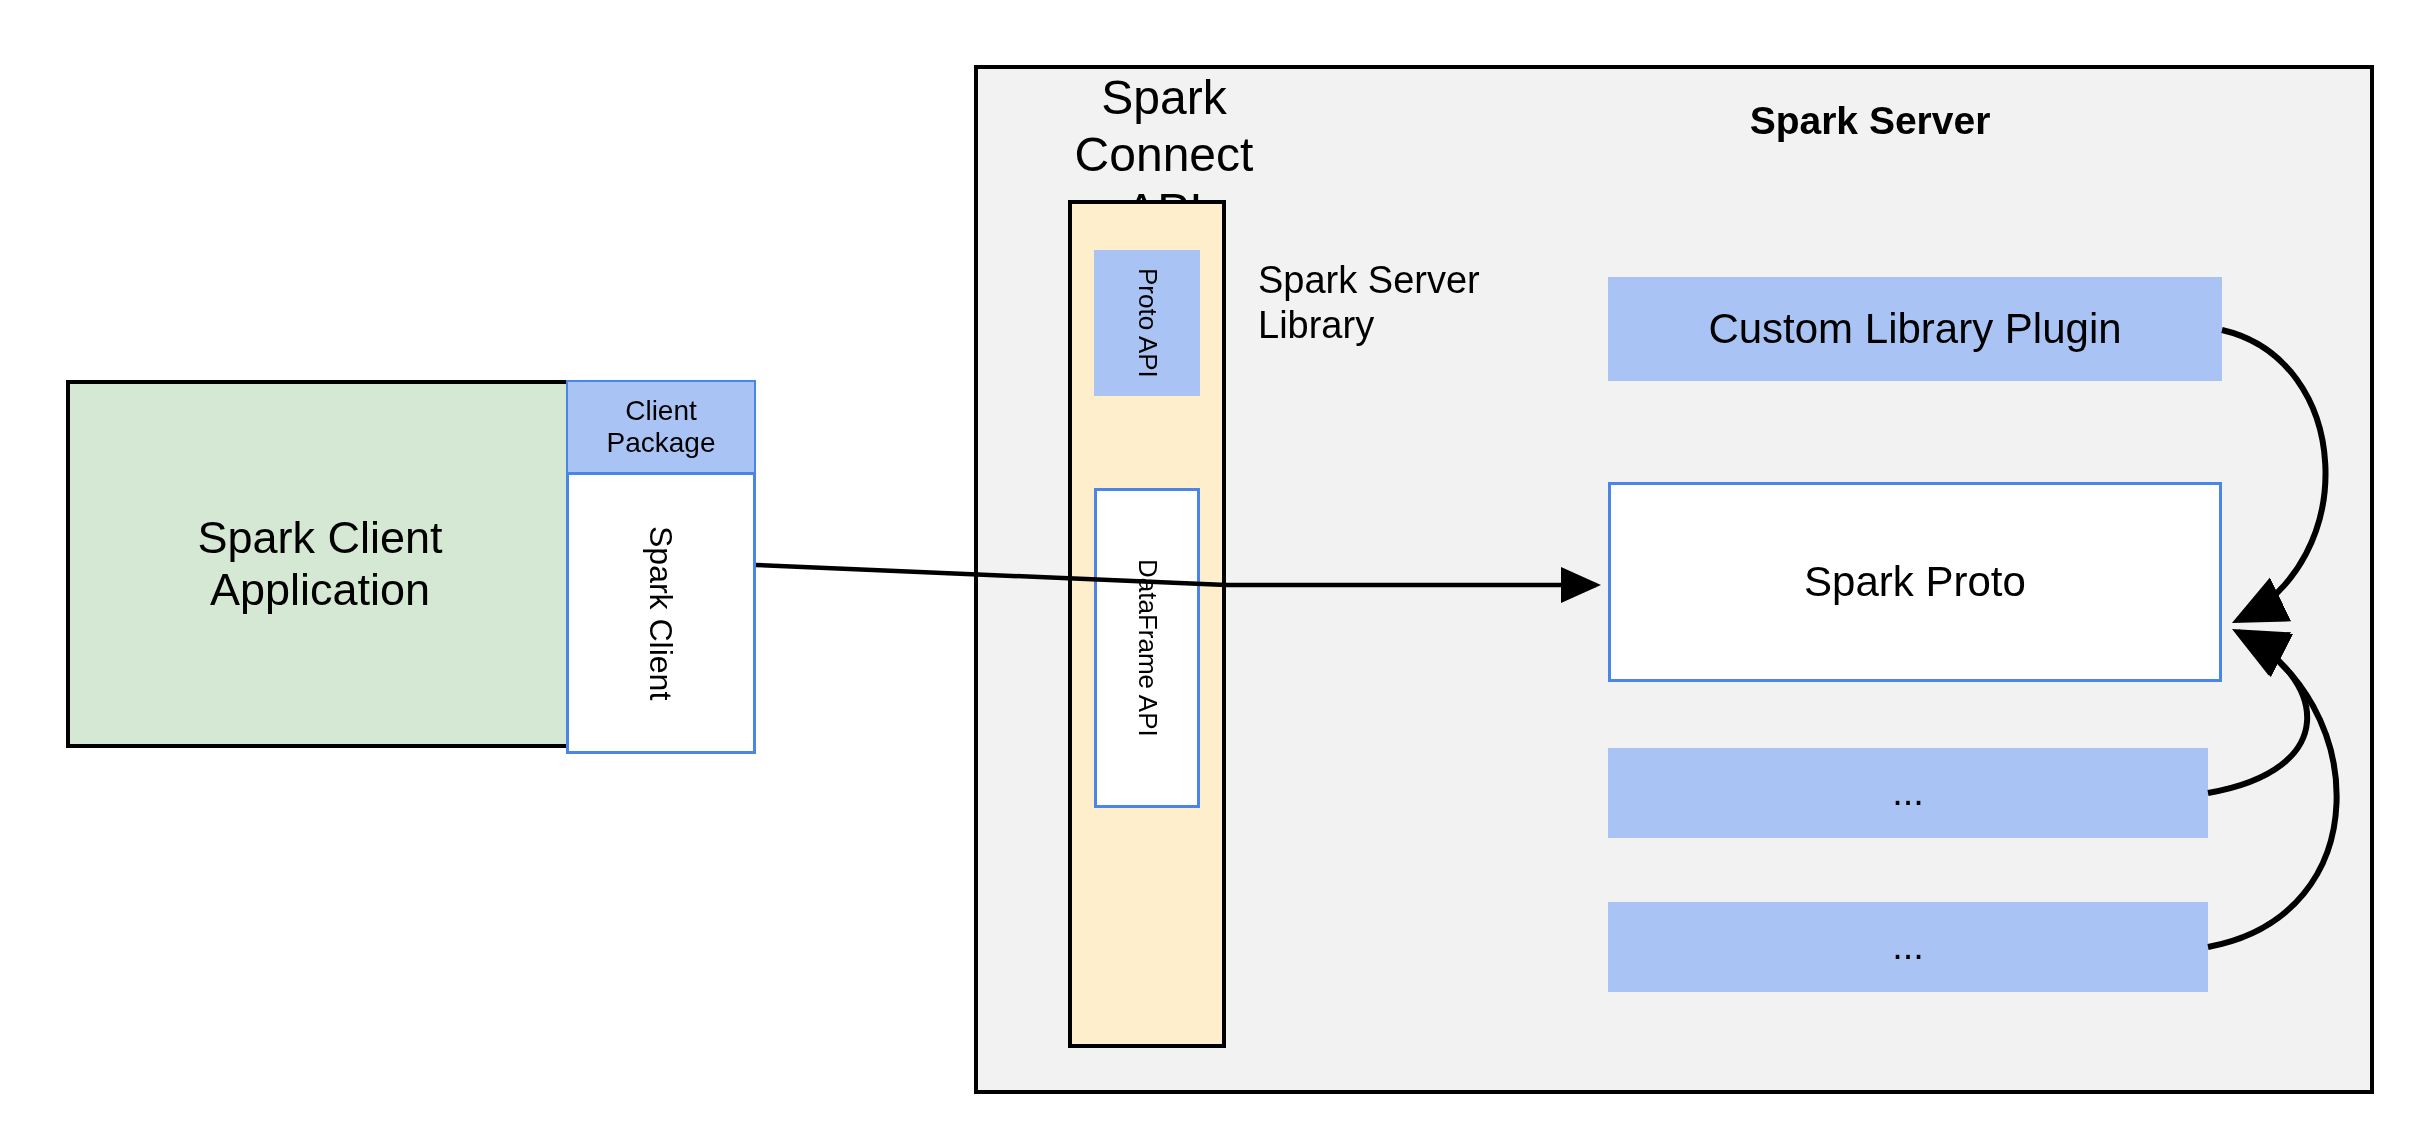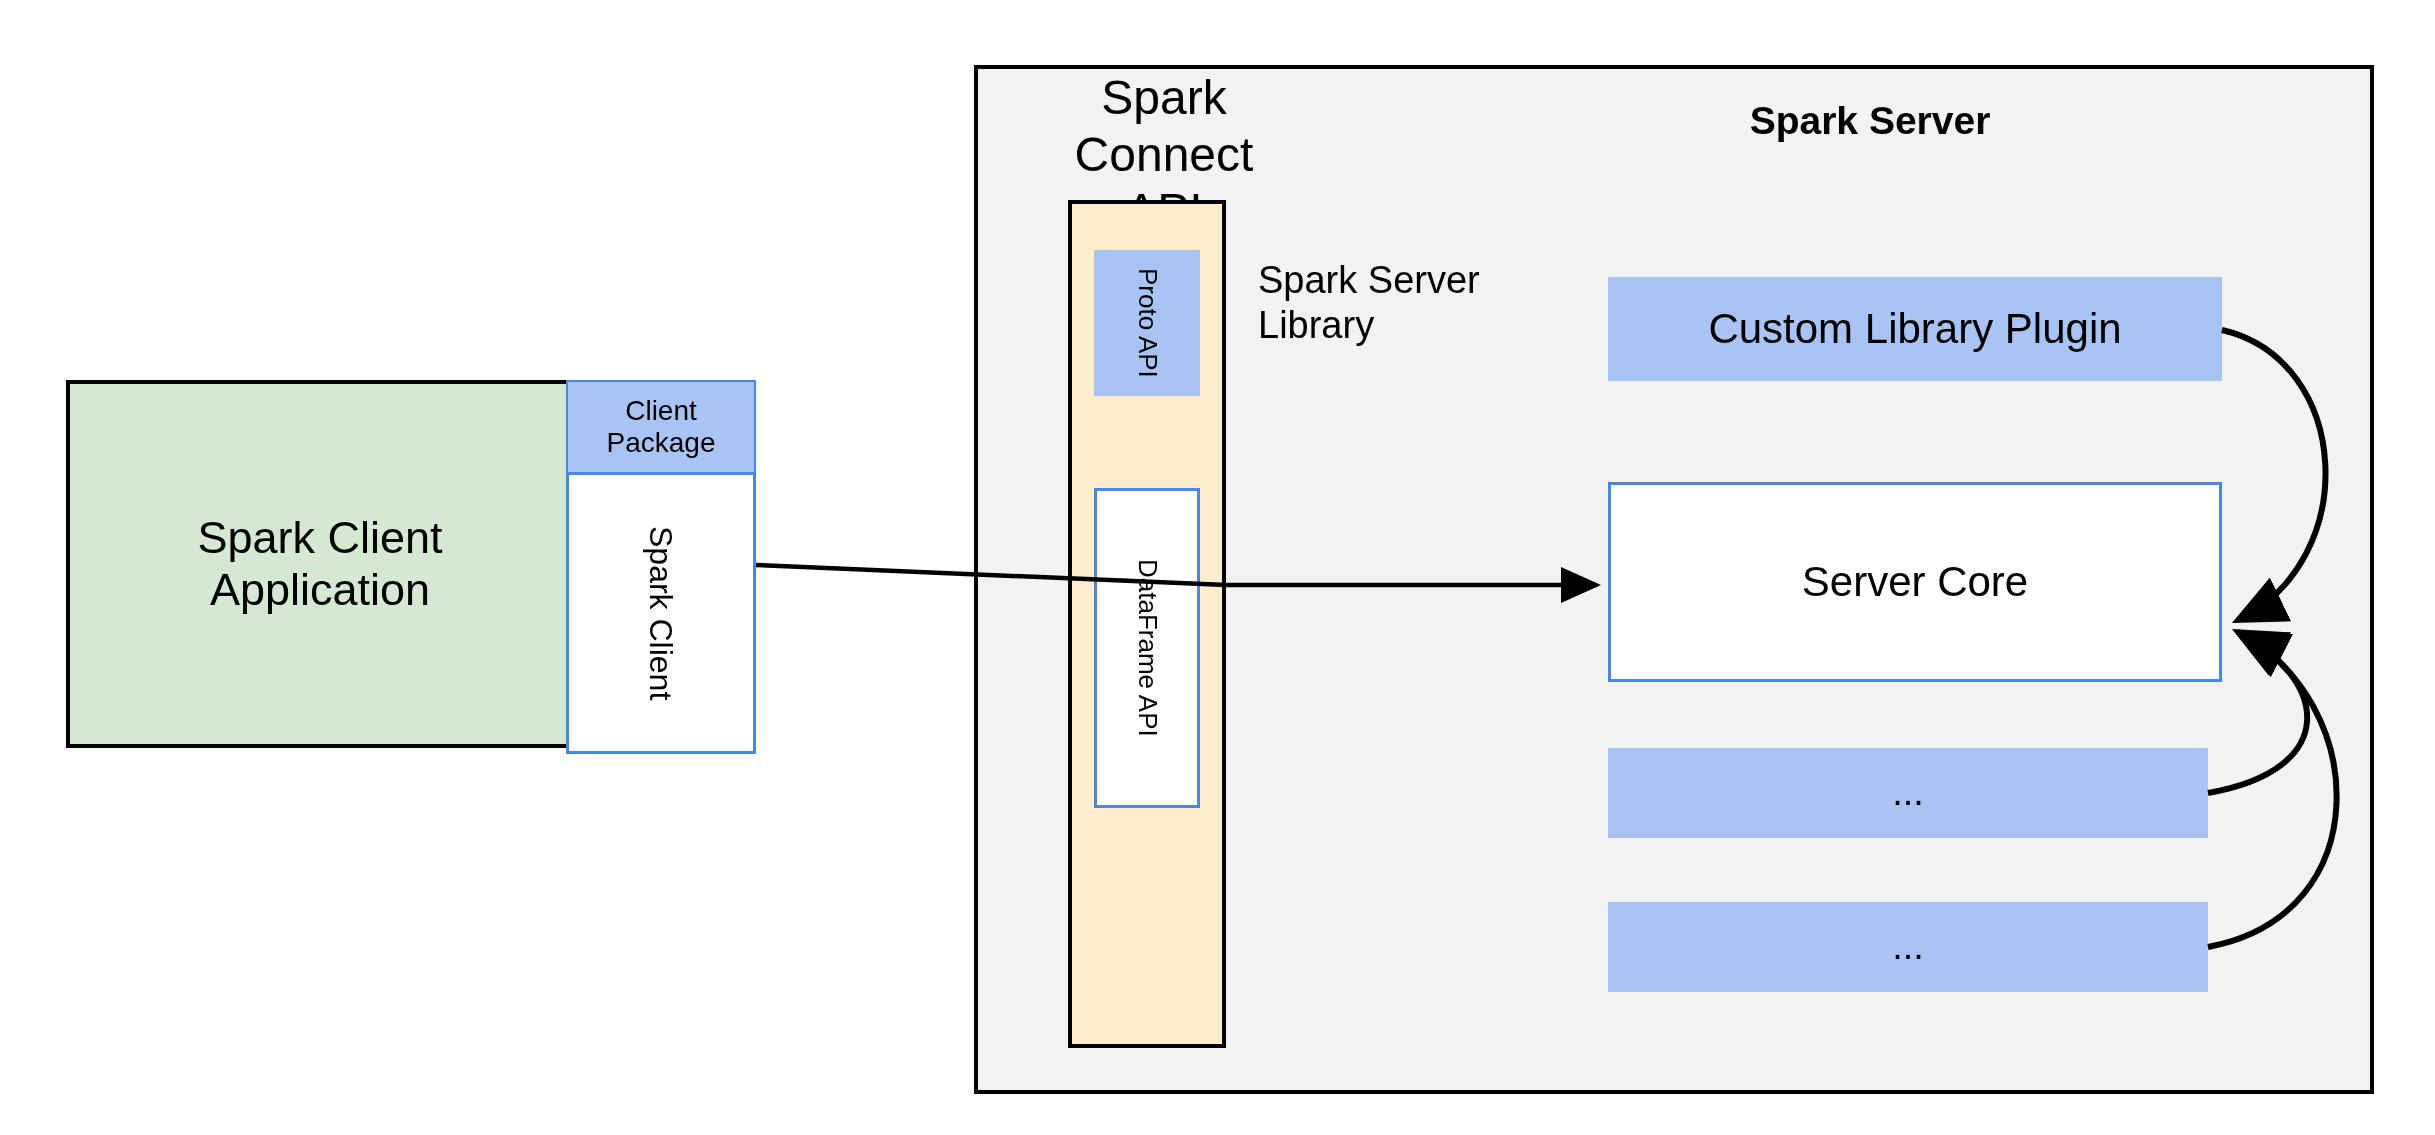--- a/index.html
+++ b/index.html
@@ -245,21 +245,21 @@
   </div>
 
   <div class="label" id="server-library-label">Spark Server
 Library</div>
 
   <div class="box" id="custom-library-plugin-box">
     <span>Custom Library Plugin</span>
   </div>
 
   <div class="box" id="spark-core-box">
-    <span>Server Core</span>
+    <span>Spark Proto</span>
   </div>
 
   <div class="box" id="ellipsis-one-box">
     <span>...</span>
   </div>
 
   <div class="box" id="ellipsis-two-box">
     <span>...</span>
   </div>
 

